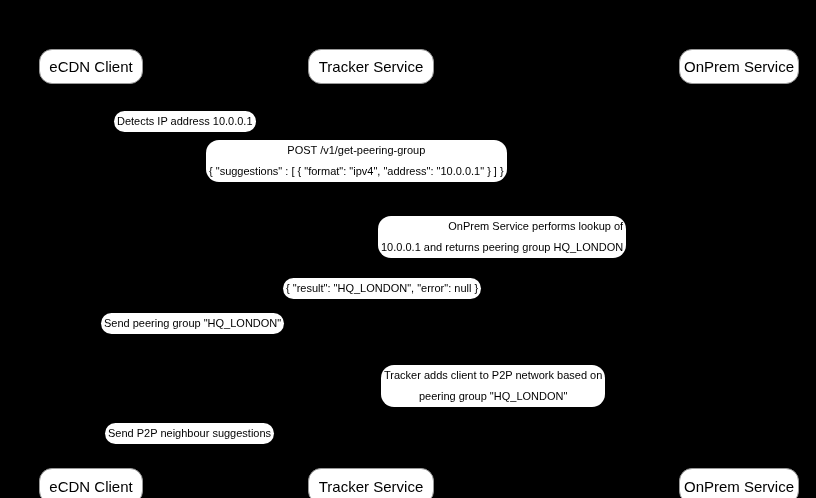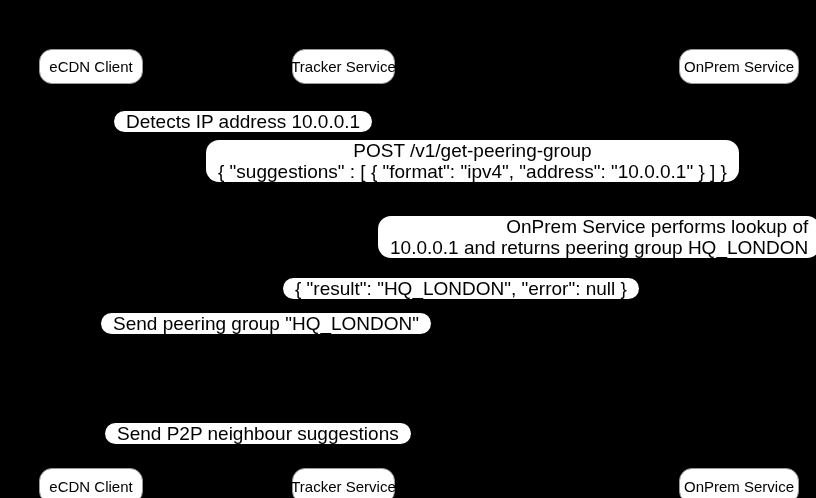--- a/index.html
+++ b/index.html
@@ -28,32 +28,32 @@
     background: var(--actor-box-fill);
     border: 1px solid var(--actor-box-border);
     color: var(--actor-text);
     display: flex; align-items: center; justify-content: center;
     font-size: 15px;
     white-space: pre;
   }
   .a-top { top: 21px; }
   .a-bot { top: 440px; height: 36px; }
   .a-ecdn    { left: 11px;  width: 104px; }
-  .a-tracker { left: 264px; width: 103px; }
+  .a-tracker { left: 280px; width: 126px; }
   .a-onprem  { left: 651px; width: 120px; text-align: center; }
   .label {
     position: absolute;
     display: inline-block;
     background: var(--label-background);
     color: var(--label-text);
-    font-size: 19px;
+    font-size: 11px;
     line-height: 21px;
     white-space: pre;
     text-align: center;
-    padding: 0 12px;
+    padding: 0 3px;
   }
   .l0 { left: 86px;  top: 83px; }
   .l1 { left: 178px; top: 112px; }
   .l2 { left: 350px; top: 188px; text-align: right; }
   .l3 { left: 255px; top: 250px; }
   .l4 { left: 73px;  top: 285px; }
   .l5 { left: 353px; top: 337px; }
   .l6 { left: 77px;  top: 395px; }
 </style>
 </head>
@@ -65,19 +65,21 @@
   <div class="actor a-top a-tracker">Tracker Service</div>
   <div class="actor a-top a-onprem">OnPrem Service</div>
 
   <div class="label l0">Detects IP address 10.0.0.1</div>
   <div class="label l1">POST /v1/get-peering-group
 { "suggestions" : [ { "format": "ipv4", "address": "10.0.0.1" } ] }</div>
   <div class="label l2">OnPrem Service performs lookup of
 10.0.0.1 and returns peering group HQ_LONDON</div>
   <div class="label l3">{ "result": "HQ_LONDON", "error": null }</div>
   <div class="label l4">Send peering group "HQ_LONDON"</div>
+  <div class="label l5">Tracker adds client to P2P network based on
+peering group "HQ_LONDON"</div>
   <div class="label l6">Send P2P neighbour suggestions</div>
 
   <div class="actor a-bot a-ecdn">eCDN Client</div>
   <div class="actor a-bot a-tracker">Tracker Service</div>
   <div class="actor a-bot a-onprem">OnPrem Service</div>
 
 </div>
 
 </body></html>

